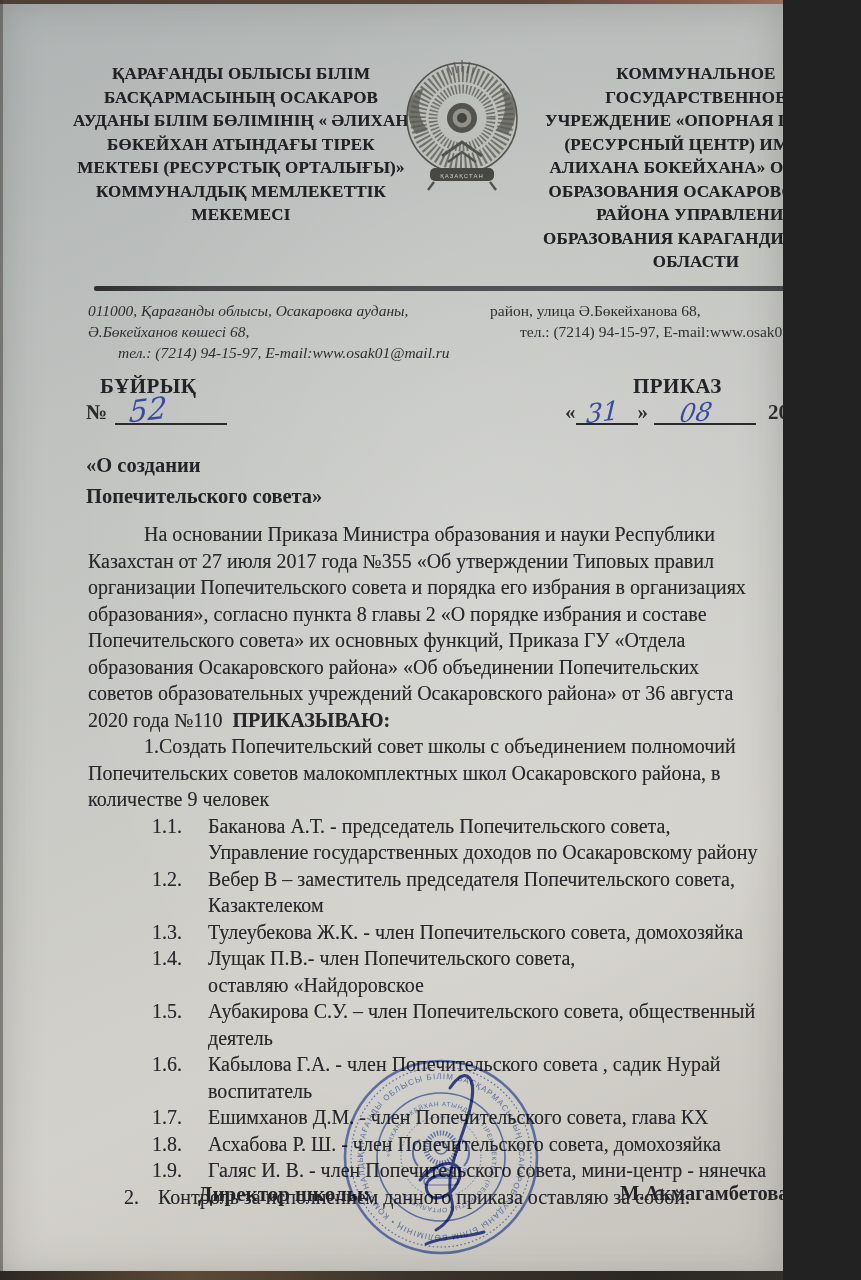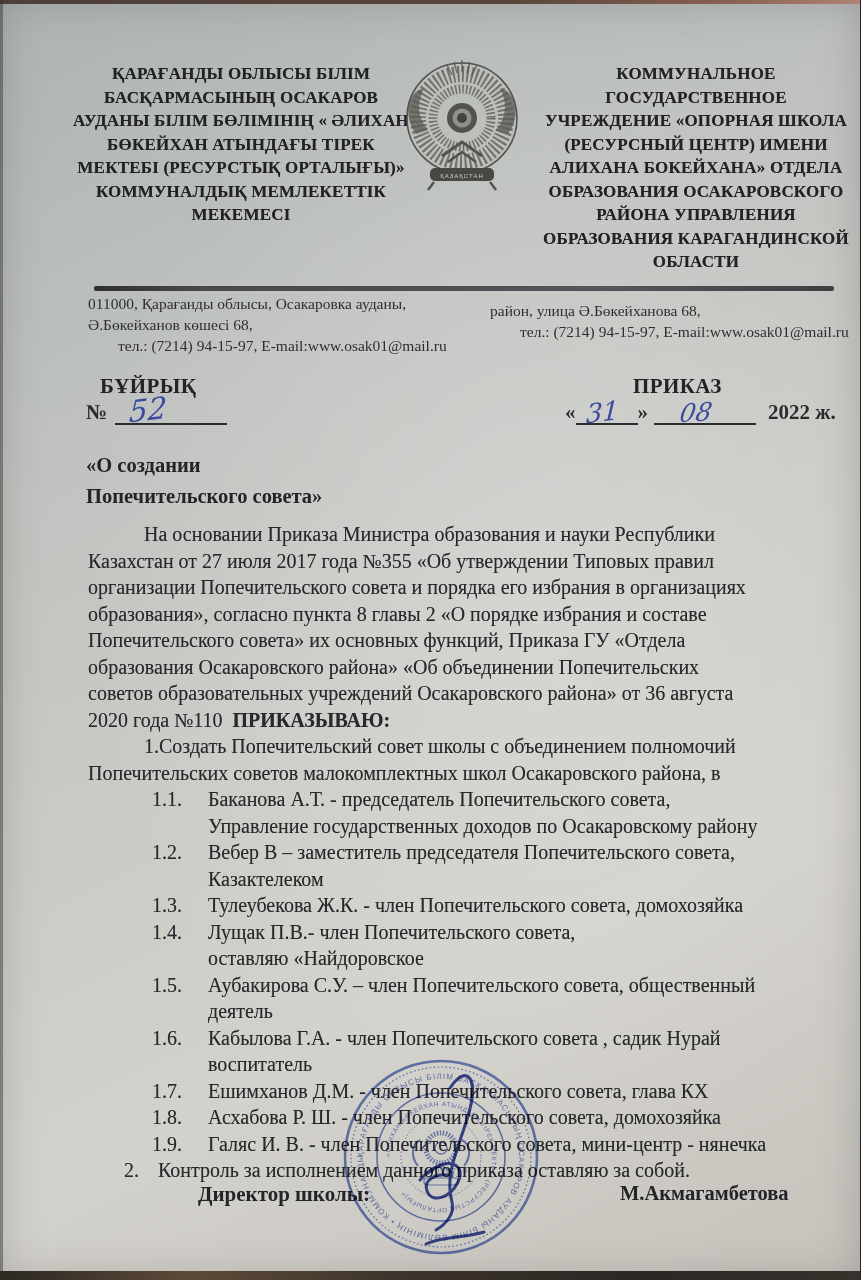--- a/index.html
+++ b/index.html
@@ -1,38 +1,38 @@
 <!DOCTYPE html>
 <html><head>
 <meta charset="utf-8">
 <style>
   html,body{margin:0;padding:0;background:#222;}
   .page{
-    position:relative;width:860px;height:1280px;overflow:hidden;
+    position:relative;width:783px;height:1280px;overflow:hidden;
     font-family:"Liberation Serif","DejaVu Serif",serif;
     color:#2b2b2e;
     background:
       radial-gradient(ellipse at 62% 45%, rgba(255,255,255,.20), rgba(255,255,255,0) 60%),
       linear-gradient(155deg,#aeb3b3 0%, #bfc2bf 28%, #ccccc7 55%, #d3d1cb 72%, #c6c3bd 100%);
     box-shadow:inset 0 0 40px rgba(60,60,55,.25);
   }
   .abs{position:absolute;}
   .bold{font-weight:bold;}
   .edge-top{left:0;top:0;width:861px;height:4px;background:linear-gradient(90deg,#4e3f37,#5a463c 60%,#8a6152 85%,#b08374);}
   .edge-bottom{left:0;top:1271px;width:861px;height:9px;background:linear-gradient(90deg,#2c2823,#5d4a38 22%,#3a332b 48%,#2b2723 75%,#37322c);}
   .edge-left{left:0;top:0;width:3px;height:1280px;background:rgba(50,48,44,.45);}
 
   .org{font-weight:bold;text-align:center;font-size:17px;line-height:23.5px;letter-spacing:.2px;color:#222226;text-shadow:0 0 .6px rgba(35,35,40,.55);}
   .org-kk{left:72px;top:62px;width:338px;}
   .org-ru{left:540px;top:62px;width:312px;}
 
   .divider{left:94px;top:286px;width:740px;height:5px;background:linear-gradient(90deg,#2f2f31,#4a4a4c 15%,#55555a 70%,#3f3f42);border-radius:2px;}
 
   .addr{font-size:15.5px;line-height:21px;color:#2e2e31;}
-  .addr-kk{left:88px;top:293px;width:372px;}
+  .addr-kk{left:88px;top:300px;width:372px;font-style:italic;}
   .addr-ru{left:490px;top:300px;width:360px;}
   .addr .ind{padding-left:30px;}
 
   .order-title{font-size:21px;font-weight:bold;letter-spacing:.4px;color:#242428;}
   .numline{left:86px;top:400px;font-size:21px;font-weight:bold;}
   .dateline{left:565px;top:400px;font-size:21px;font-weight:bold;white-space:nowrap;}
   .uline{display:inline-block;border-bottom:2px solid #2b2b2e;height:22px;position:relative;vertical-align:bottom;}
   .w115{width:112px;margin-left:8px;}
   .w60{width:62px;}
   .w100{width:102px;margin:0 6px;}
@@ -129,20 +129,21 @@
     <div data-bind="body.intro_lines.1">Казахстан от 27 июля 2017 года №355 «Об утверждении Типовых правил</div>
     <div data-bind="body.intro_lines.2">организации Попечительского совета и порядка его избрания в организациях</div>
     <div data-bind="body.intro_lines.3">образования», согласно пункта 8 главы 2 «О порядке избрания и составе</div>
     <div data-bind="body.intro_lines.4">Попечительского совета» их основных функций, Приказа ГУ «Отдела</div>
     <div data-bind="body.intro_lines.5">образования Осакаровского района» «Об объединении Попечительских</div>
     <div data-bind="body.intro_lines.6">советов образовательных учреждений Осакаровского района» от 36 августа</div>
     <div><span data-bind="body.intro_last">2020 года №110</span>&nbsp;&nbsp;<span class="bold" data-bind="body.resolve_word">ПРИКАЗЫВАЮ:</span></div>
 
     <div class="indent" data-bind="body.item1_lines.0">1.Создать Попечительский совет школы с объединением полномочий</div>
     <div data-bind="body.item1_lines.1">Попечительских советов малокомплектных школ Осакаровского района, в</div>
+    <div data-bind="body.item1_lines.2">количестве 9 человек</div>
 
     <div class="lrow">
       <div class="lnum" data-bind="body.list.0.num">1.1.</div>
       <div class="ltext">
         <div data-bind="body.list.0.lines.0">Баканова А.Т. - председатель Попечительского совета,</div>
         <div data-bind="body.list.0.lines.1">Управление государственных доходов по Осакаровскому району</div>
       </div>
     </div>
     <div class="lrow">
       <div class="lnum" data-bind="body.list.1.num">1.2.</div>

